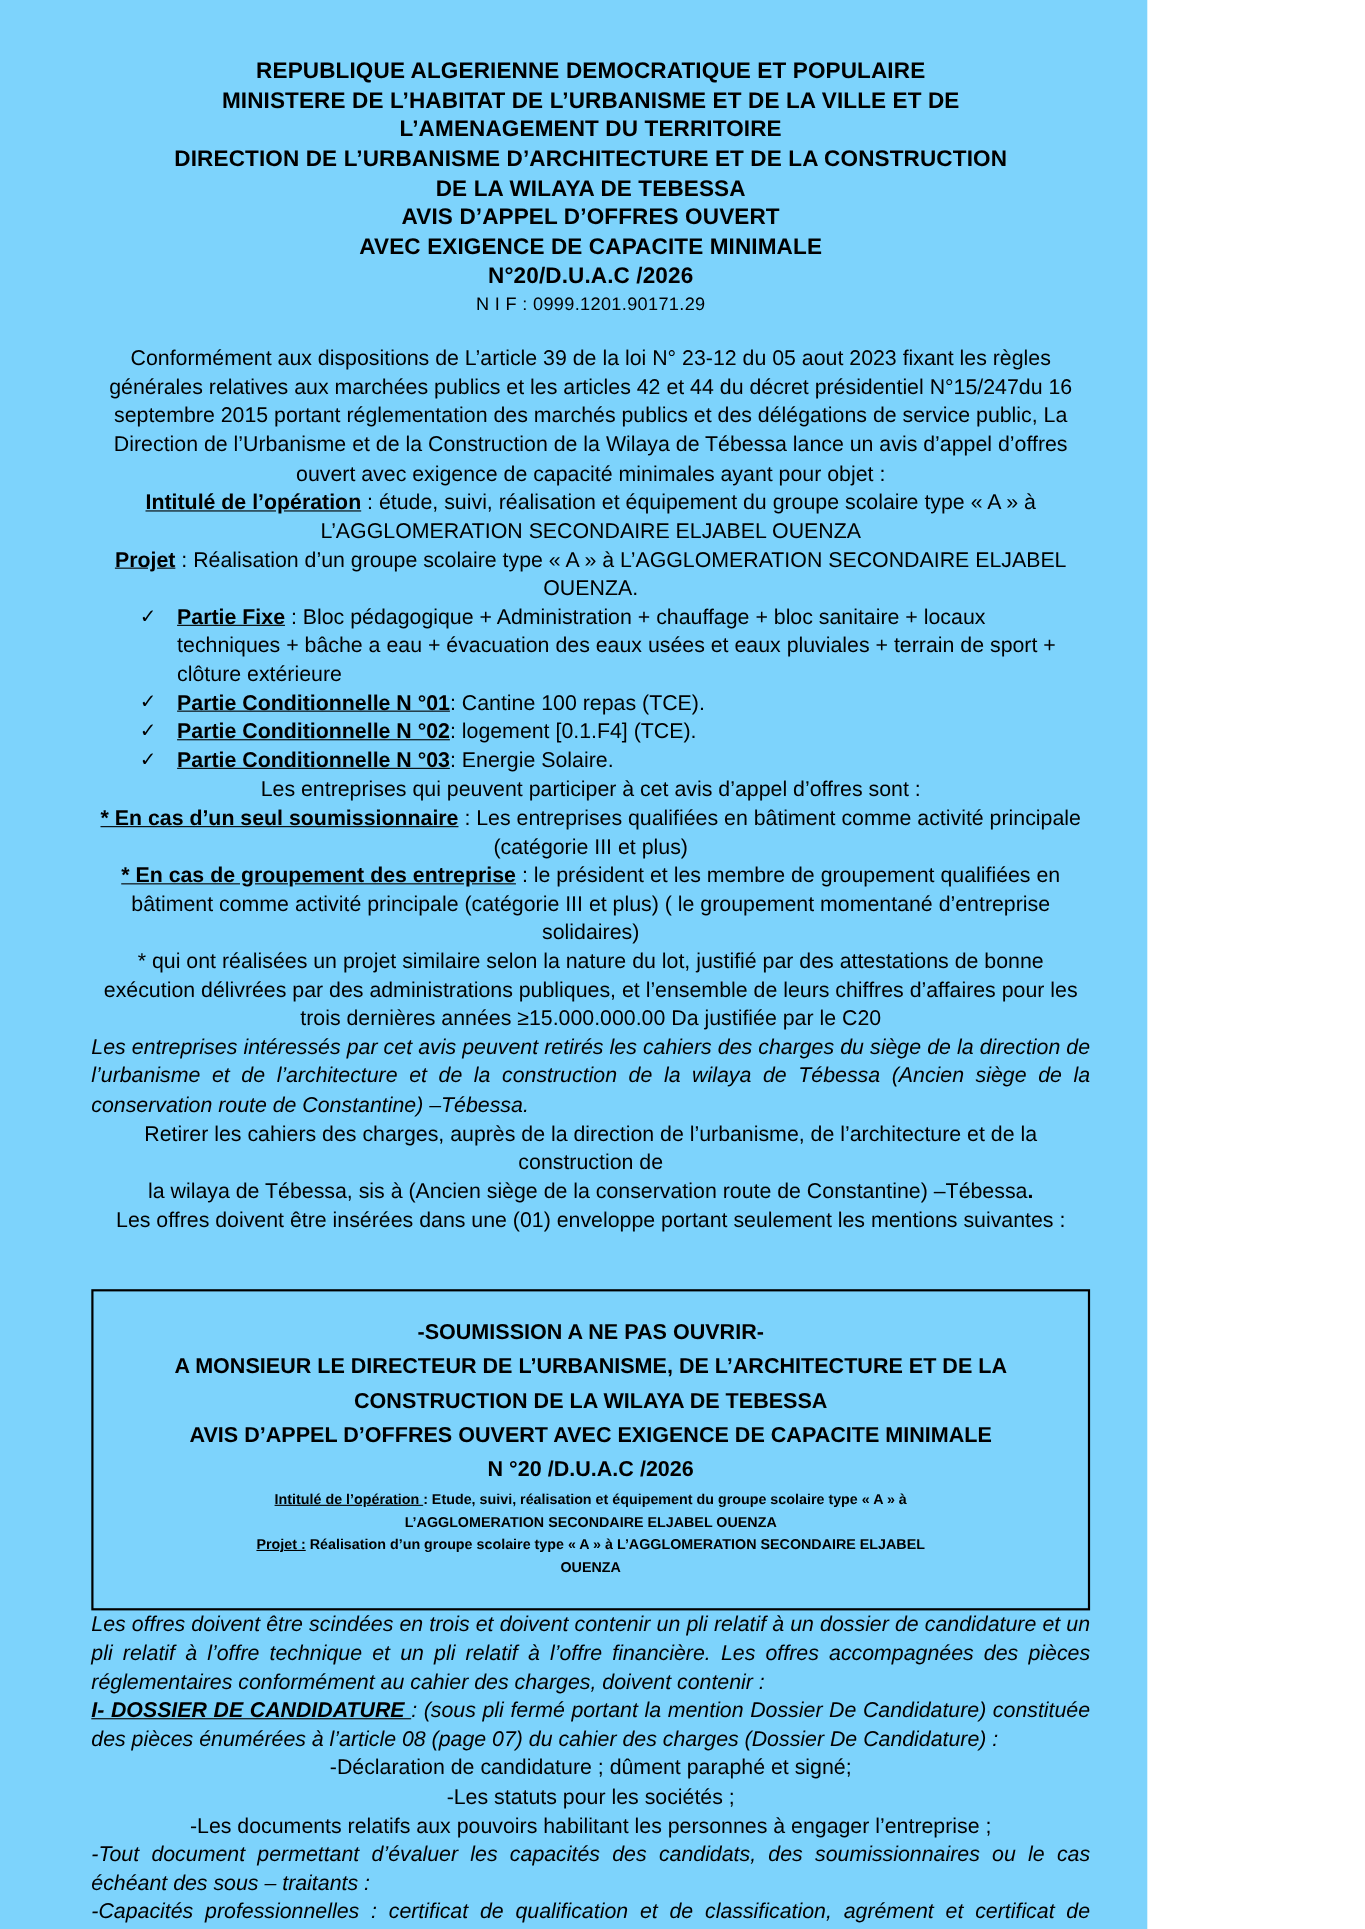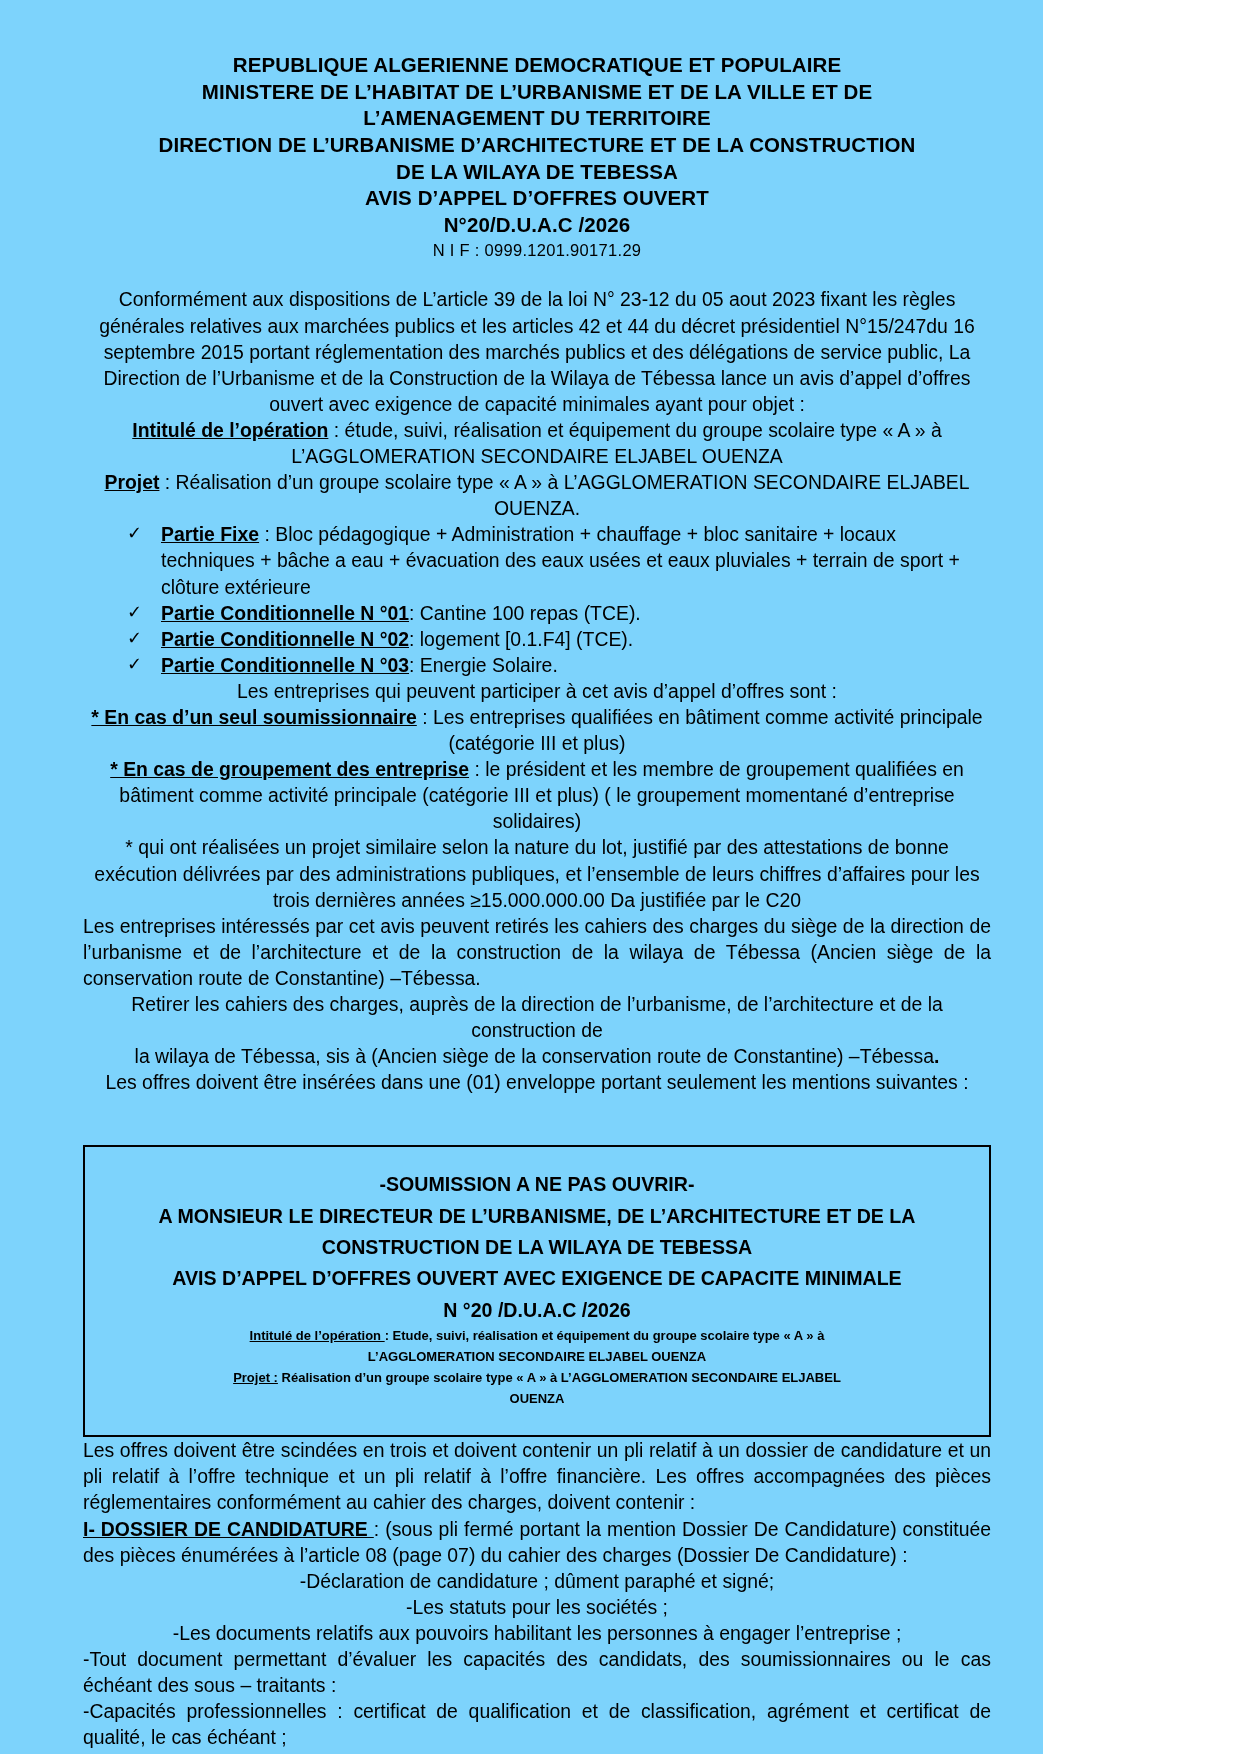--- a/index.html
+++ b/index.html
@@ -44,20 +44,21 @@
     font-size: 19.4px;
     line-height: 1.345;
   }
   p.para {
     margin: 0;
     text-align: center;
   }
   p.just {
     margin: 0;
     text-align: justify;
+    font-style: italic;
   }
   .u { text-decoration: underline; }
   .b { font-weight: bold; }
   .bu { font-weight: bold; text-decoration: underline; }
   
   ul.check-list {
     list-style: none;
     margin: 0;
     padding: 0;
   }
@@ -104,20 +105,21 @@
 
 <div class="page">
 
   <div class="doc-header">
     <span class="hline">REPUBLIQUE ALGERIENNE DEMOCRATIQUE ET POPULAIRE</span>
     <span class="hline">MINISTERE DE L’HABITAT DE L’URBANISME ET DE LA VILLE ET DE</span>
     <span class="hline">L’AMENAGEMENT DU TERRITOIRE</span>
     <span class="hline">DIRECTION DE L’URBANISME D’ARCHITECTURE ET DE LA CONSTRUCTION</span>
     <span class="hline">DE LA WILAYA DE TEBESSA</span>
     <span class="hline">AVIS D’APPEL D’OFFRES OUVERT</span>
+    <span class="hline">AVEC EXIGENCE DE CAPACITE MINIMALE</span>
     <span class="hline">N°20/D.U.A.C /2026</span>
   </div>
   <div class="nif-line">N I F : 0999.1201.90171.29</div>
 
   <div class="body-block">
 
     <p class="para">Conformément  aux dispositions de L’article 39 de la loi N° 23-12 du 05 aout 2023 fixant les règles générales relatives aux marchées publics et les articles 42 et 44 du décret  présidentiel N°15/247du 16 septembre 2015 portant réglementation des marchés publics et des délégations de service public, La Direction de l’Urbanisme et de la Construction de la Wilaya de Tébessa lance un avis d’appel d’offres ouvert avec exigence de capacité minimales ayant pour objet :</p>
 
     <p class="para"><span class="bu">Intitulé de l’opération</span><span> : étude, suivi, réalisation et équipement du groupe scolaire type « A » à L’AGGLOMERATION SECONDAIRE ELJABEL OUENZA</span></p>
 

